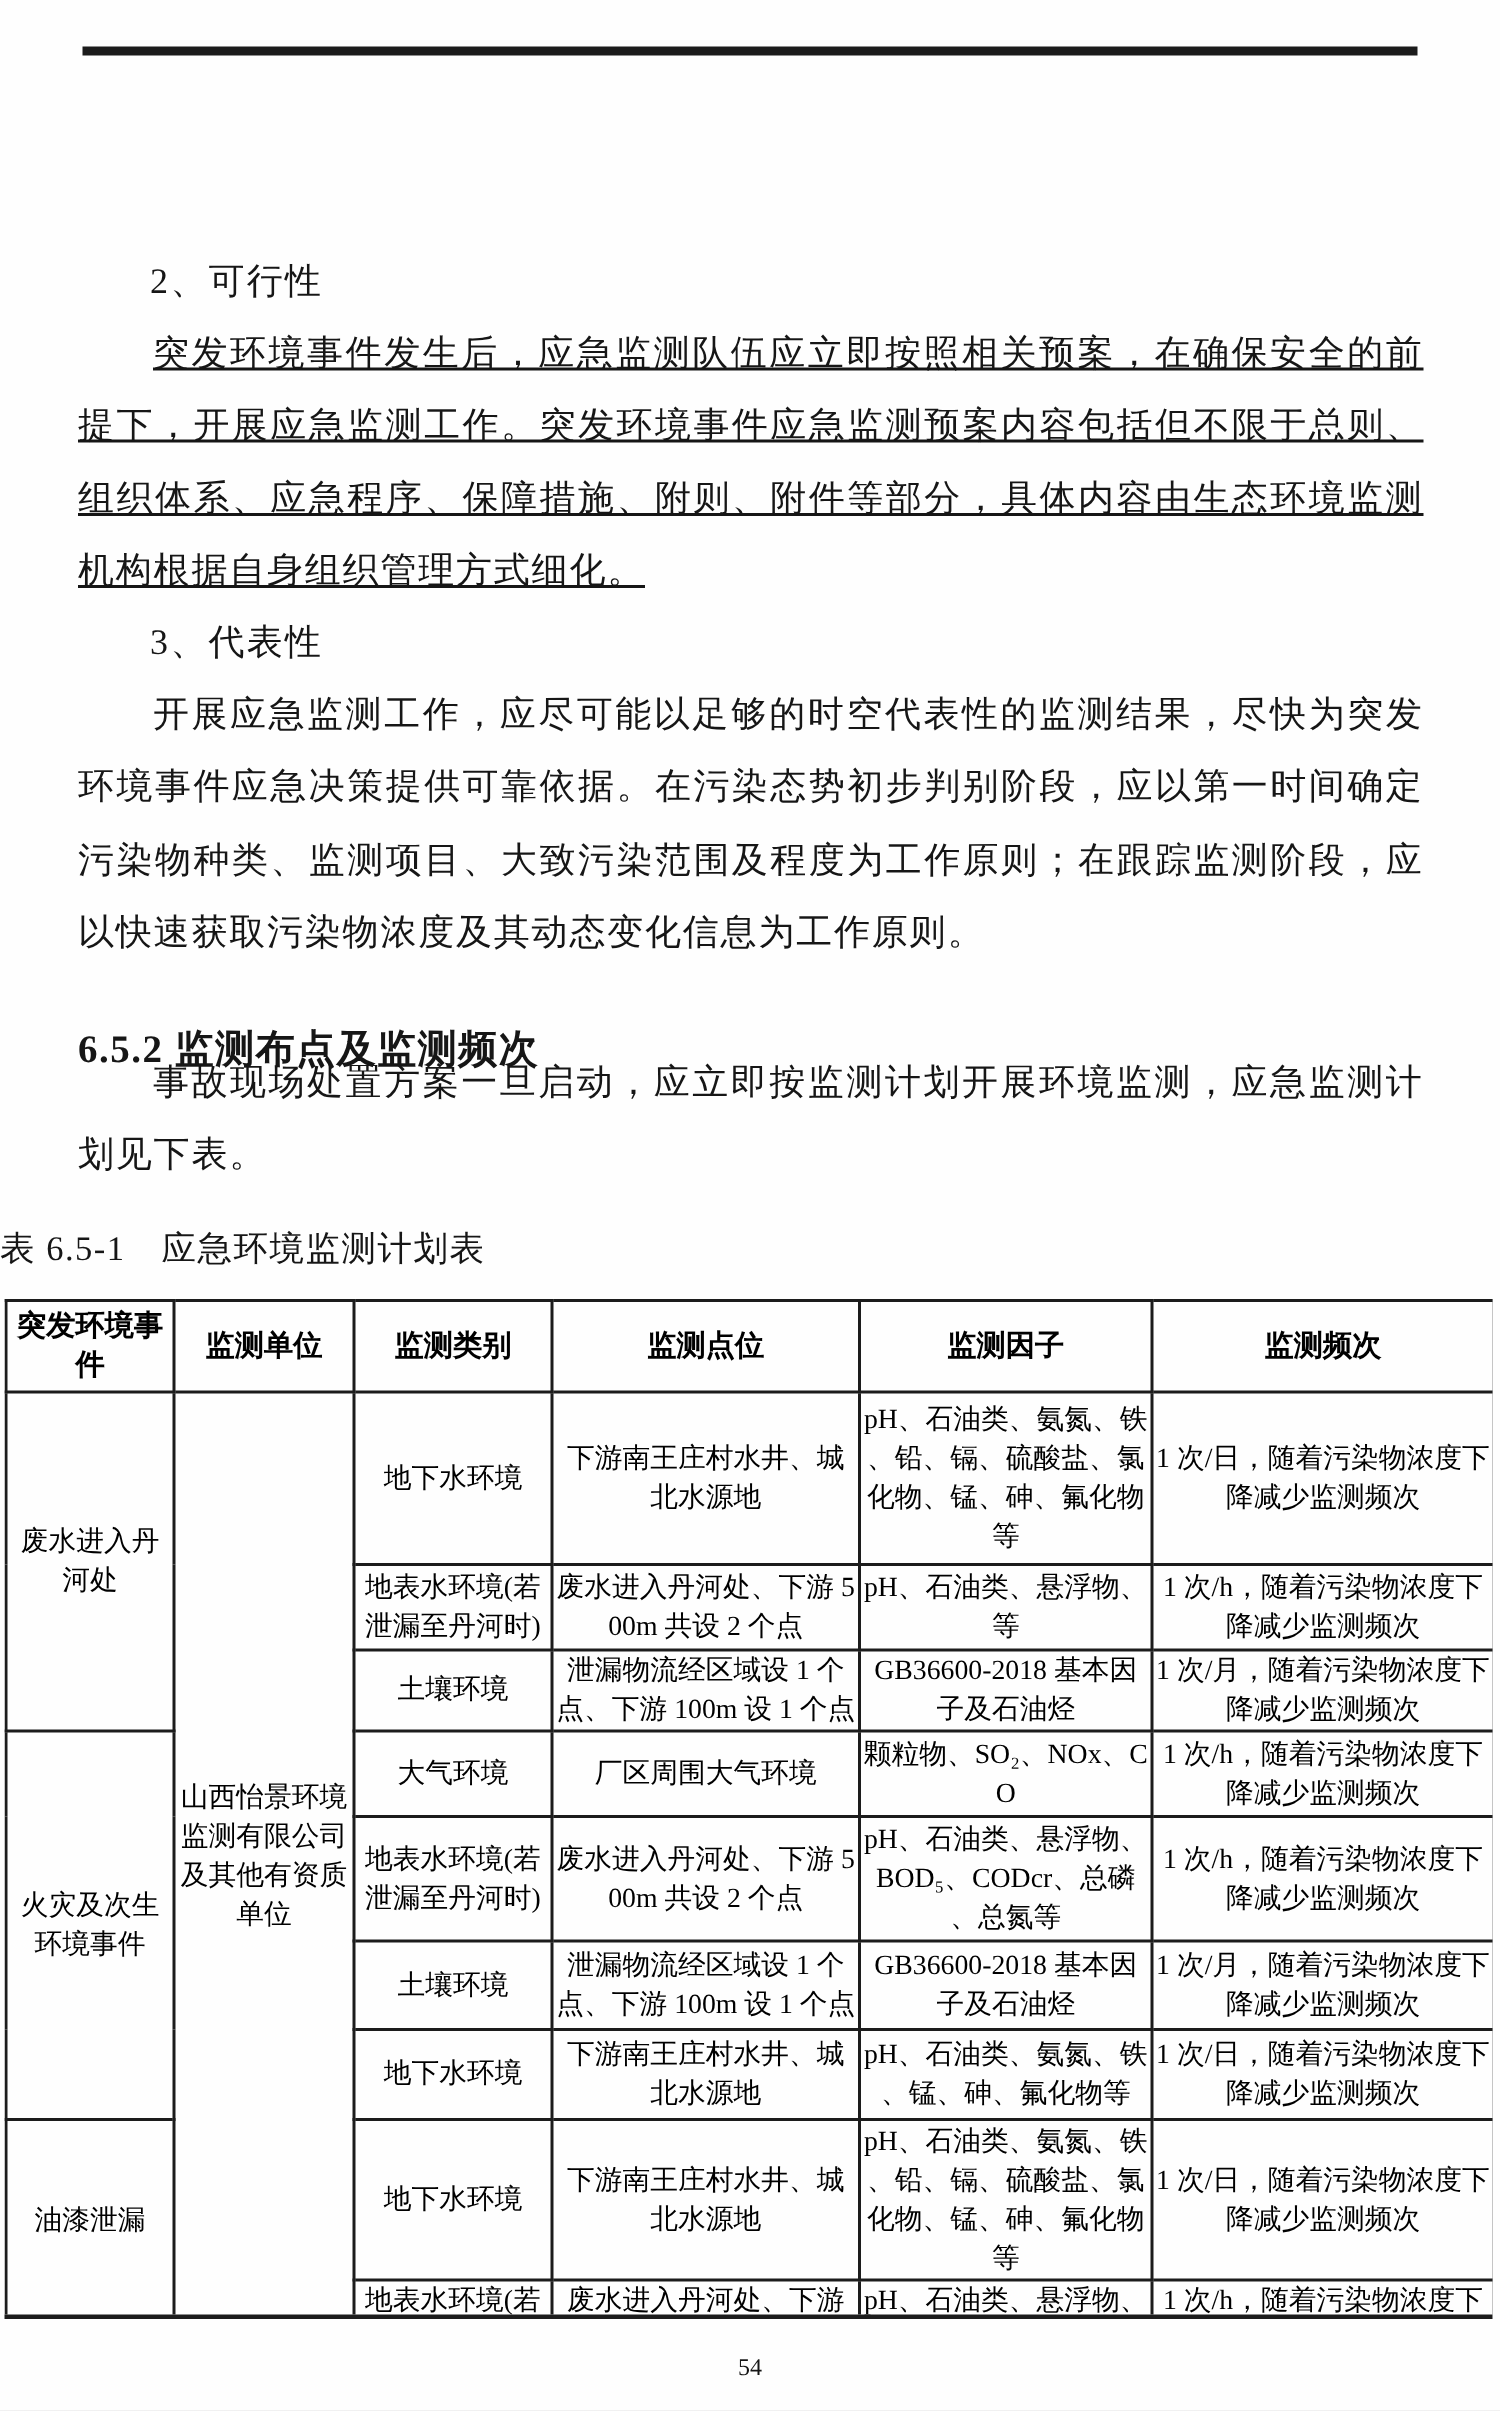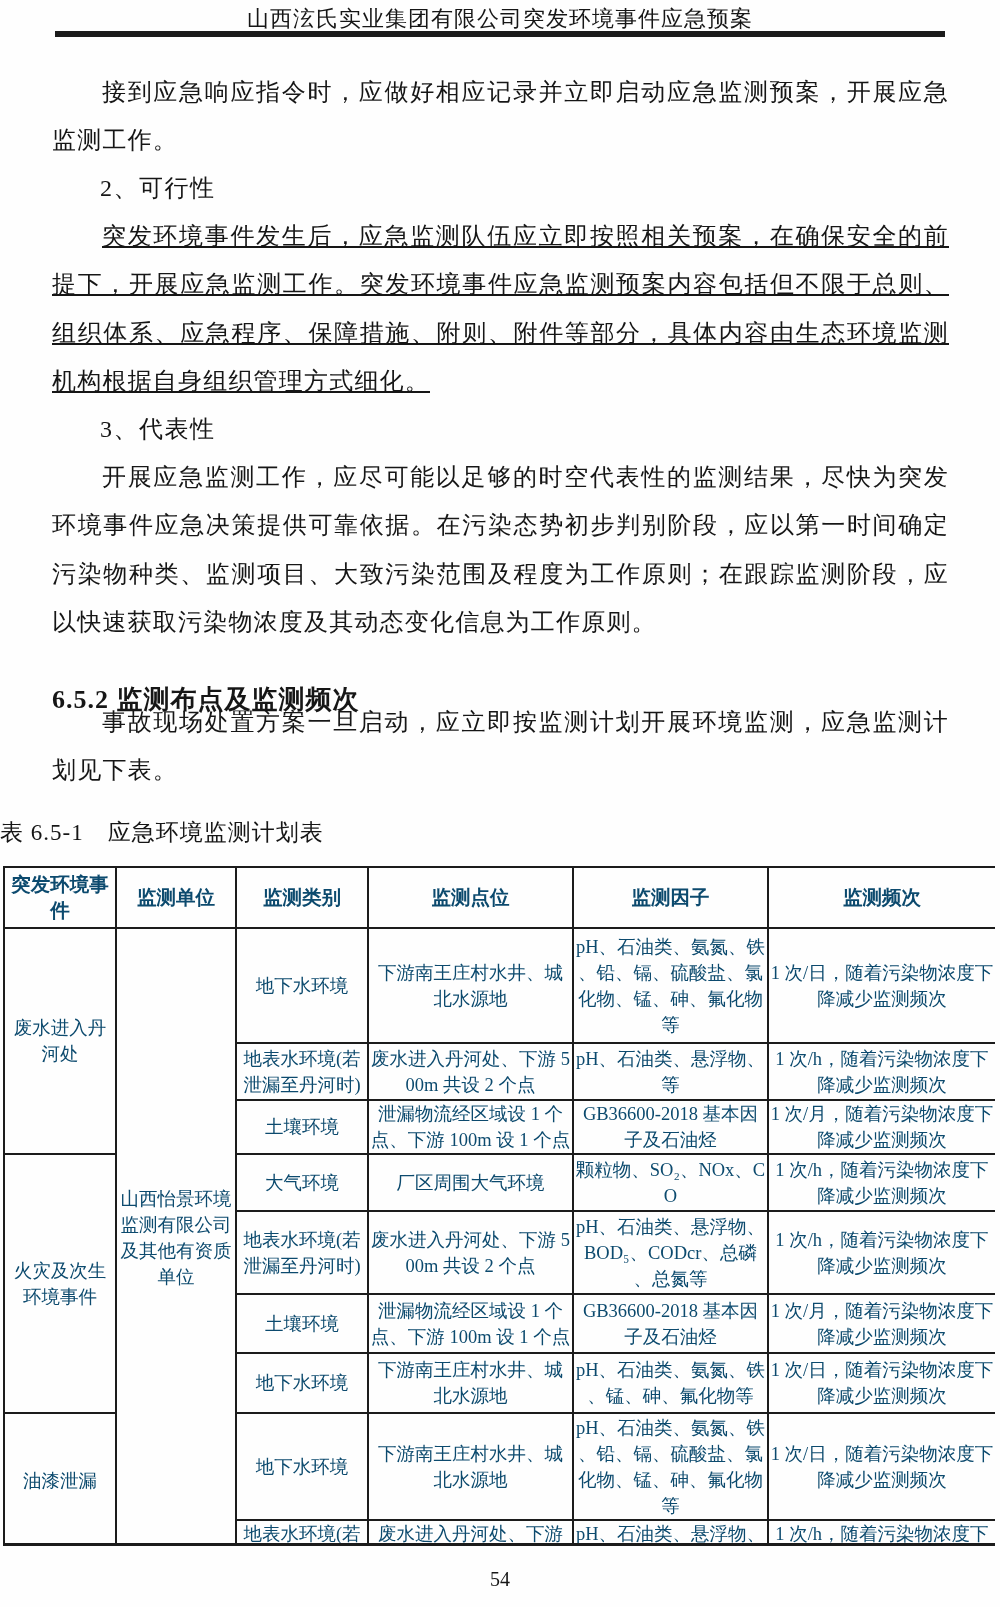--- a/index.html
+++ b/index.html
@@ -49,21 +49,21 @@
   .tablewrap {
     position:absolute; top:866px; left:3px;
     width:992px; height:680px;
     overflow:hidden;
     border-bottom:3px solid #1c1c1c;
   }
   table {
     border-collapse:collapse; table-layout:fixed;
     width:992px;
     font-size:18.5px; line-height:26px;
-    color:#0c4a6e;
+    color:#000000;
   }
   td, th {
     border:2px solid #1c1c1c;
     padding:0 1px;
     text-align:center;
     vertical-align:middle;
     word-break:break-all;
     line-break:anywhere;
     overflow-wrap:anywhere;
     font-weight:400;
@@ -76,32 +76,30 @@
   tr.r4 { height:57px; }
   tr.r5 { height:83px; }
   tr.r6 { height:59px; }
   tr.r7 { height:60px; }
   tr.r8 { height:107px; }
   tr.r9 { height:27px; }
   tr.r9 td { vertical-align:top; }
   .page-num {
     position:absolute; top:1566px; left:0; width:100%;
     text-align:center;
-    font-size:20px; line-height:26px;
+    font-size:16px; line-height:26px;
   }
 </style>
 </head>
 <body>
 
 <div class="page">
 
-  <div class="doc-title">山西泫氏实业集团有限公司突发环境事件应急预案</div>
   <div class="double-rule"></div>
 
-  <p class="para indent p1">接到应急响应指令时，应做好相应记录并立即启动应急监测预案，开展应急监测工作。</p>
   <div class="h-sub h2">2、可行性</div>
   <p class="para indent p2">突发环境事件发生后，应急监测队伍应立即按照相关预案，在确保安全的前提下，开展应急监测工作。突发环境事件应急监测预案内容包括但不限于总则、组织体系、应急程序、保障措施、附则、附件等部分，具体内容由生态环境监测机构根据自身组织管理方式细化。</p>
   <div class="h-sub h3">3、代表性</div>
   <p class="para indent p3">开展应急监测工作，应尽可能以足够的时空代表性的监测结果，尽快为突发环境事件应急决策提供可靠依据。在污染态势初步判别阶段，应以第一时间确定污染物种类、监测项目、大致污染范围及程度为工作原则；在跟踪监测阶段，应以快速获取污染物浓度及其动态变化信息为工作原则。</p>
   <div class="h-652">6.5.2 监测布点及监测频次</div>
   <p class="para indent p4">事故现场处置方案一旦启动，应立即按监测计划开展环境监测，应急监测计划见下表。</p>
 
   <div class="tbl-caption">表 6.5-1　应急环境监测计划表</div>
 
   <div class="tablewrap">

